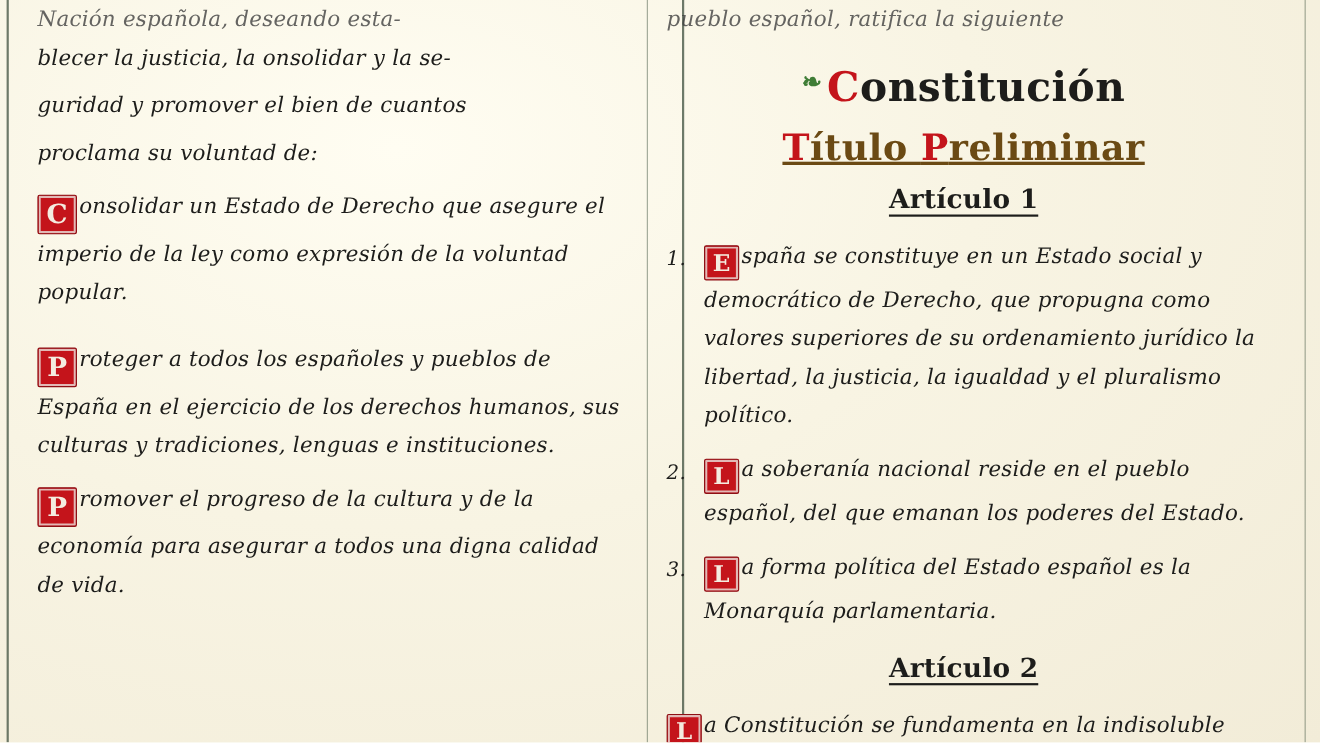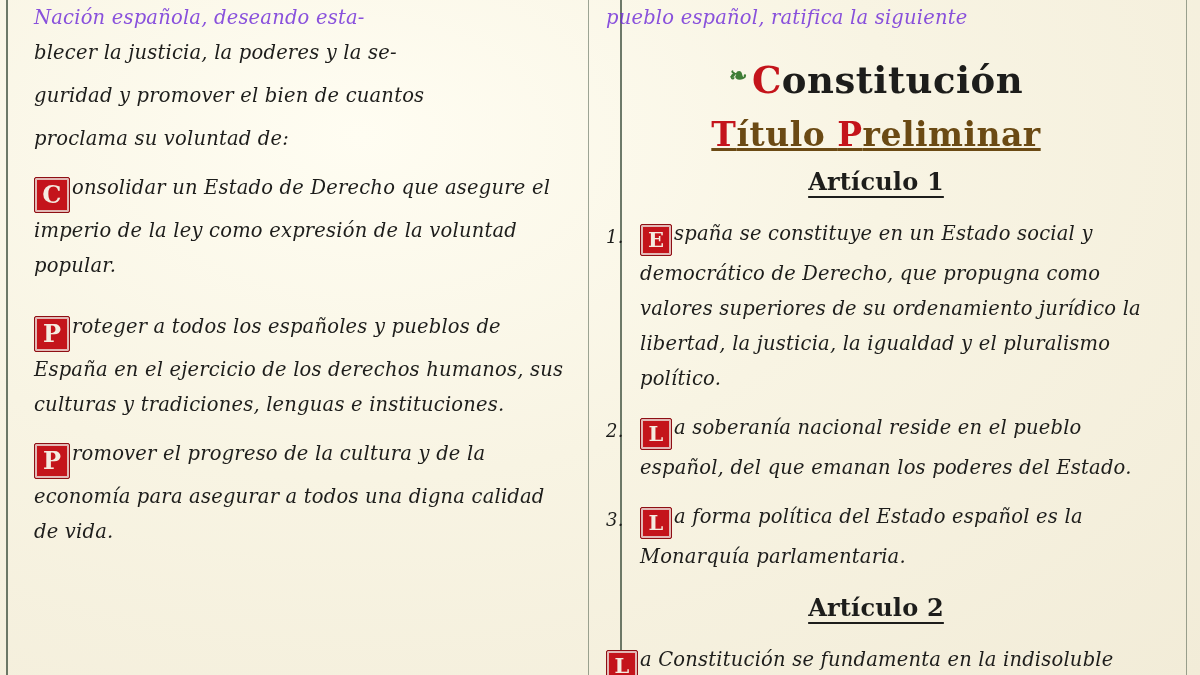--- a/index.html
+++ b/index.html
@@ -143,40 +143,40 @@
   .ornament {
     display: inline-block;
     color: #3f7d36;
     font-size: 22px;
     font-style: normal;
     vertical-align: 10px;
     margin-right: 4px;
   }
 
   .faded {
-    color: #6d28d9;
+    color: #404040;
     opacity: .8;
   }
 </style>
 </head>
 <body>
 
 <div id="page">
   <div class="parchment"></div>
 
   <div class="rule" style="left:6px"></div>
   <div class="rule thin" style="left:588px"></div>
   <div class="rule" style="left:620px"></div>
   <div class="rule thin" style="left:1186px"></div>
 
   <div class="col col-left">
     <div class="textbody">
 
       <p class="para faded">Nación española, deseando esta-</p>
-      <p class="para" style="margin-top:-8px">blecer la justicia, la poderes y la se-</p>
+      <p class="para" style="margin-top:-8px">blecer la justicia, la onsolidar y la se-</p>
       <p class="para">guridad y promover el bien de cuantos</p>
       <p class="para">proclama su voluntad de:</p>
 
 
       <p class="para" style="margin-top:14px">
         <span class="cap">C</span><span>onsolidar un Estado de Derecho que asegure el imperio de la ley como expresión de la voluntad popular.</span>
       </p>
 
       <p class="para" style="margin-top:26px">
         <span class="cap">P</span><span>roteger a todos los españoles y pueblos de España en el ejercicio de los derechos humanos, sus culturas y tradiciones, lenguas e instituciones.</span>

